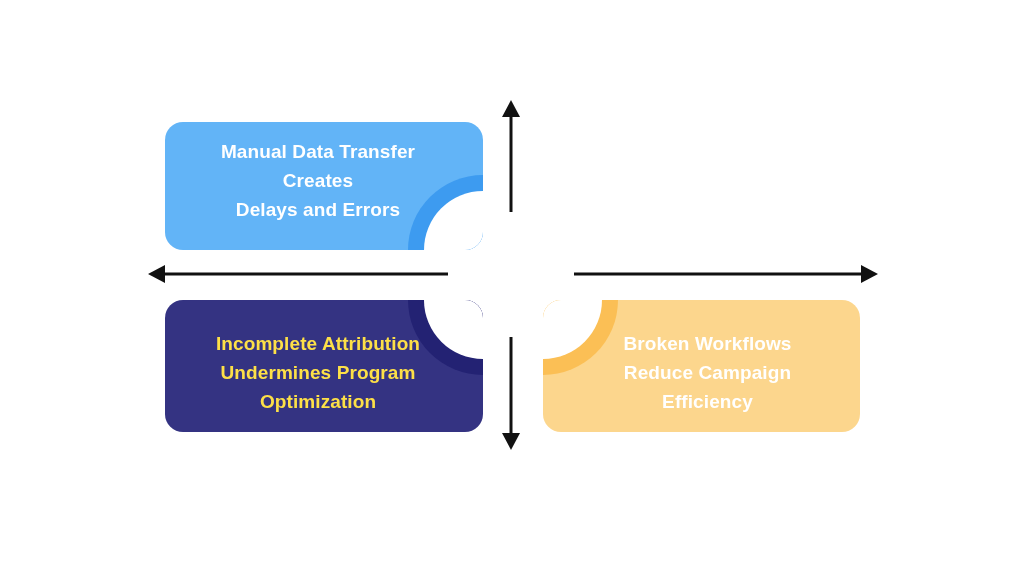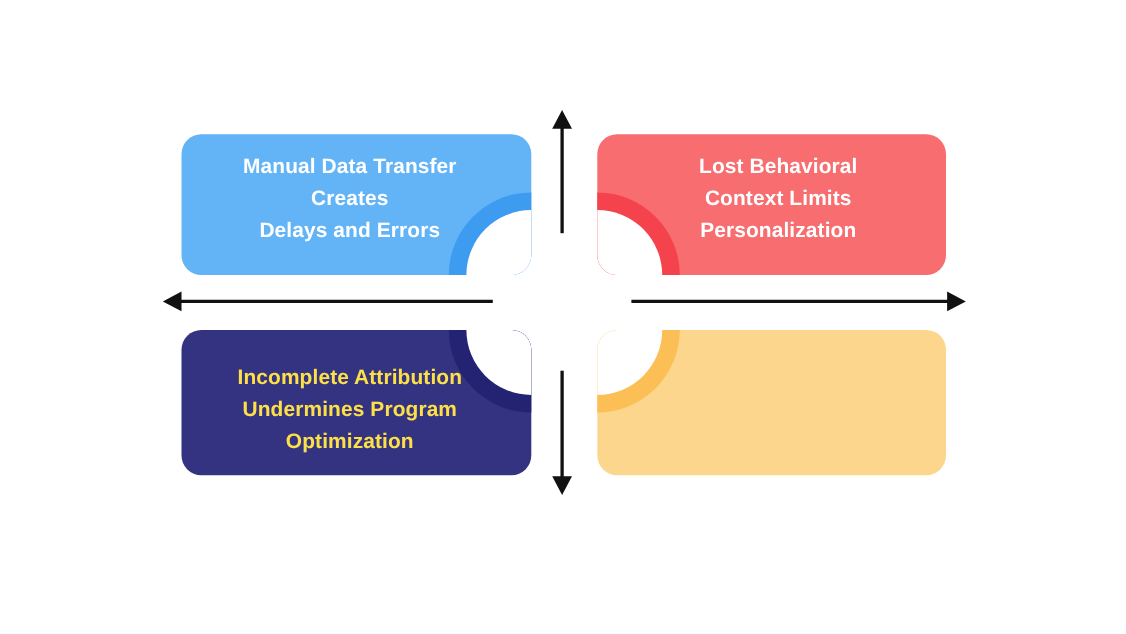--- a/index.html
+++ b/index.html
@@ -100,39 +100,35 @@
 <div id="stage">
 
   <div class="card q-tl" style="left: 165px; top: 122px; width: 318px; height: 128px; background: rgb(98, 180, 247);">
     <span class="ring" style="background: rgb(61, 155, 240);"></span>
     <span class="void"></span>
     <span class="card-label" style="color: rgb(255, 255, 255);">Manual Data Transfer
 Creates
 Delays and Errors</span>
   </div>
 
-  <div class="card q-tr" style="left: 543px; top: 122px; width: 317px; height: 128px; background: rgb(247, 109, 112);">
-    <span class="ring" style="background: rgb(244, 67, 76);"></span>
-    <span class="void"></span>
-    <span class="card-label" style="color: rgb(255, 255, 255);">Lost Behavioral
-Context Limits
-Personalization</span>
-  </div>
 
   <div class="card q-bl" style="left: 165px; top: 300px; width: 318px; height: 132px; background: rgb(52, 51, 130);">
     <span class="ring" style="background: rgb(35, 34, 115);"></span>
     <span class="void"></span>
     <span class="card-label" style="color: #fde047;">Incomplete Attribution
 Undermines Program
 Optimization</span>
   </div>
 
   <div class="card q-br" style="left: 543px; top: 300px; width: 317px; height: 132px; background: rgb(252, 214, 141);">
     <span class="ring" style="background: rgb(251, 191, 85);"></span>
     <span class="void"></span>
+    <span class="card-label" style="color: rgb(255, 255, 255);">Broken Workflows
+Reduce Campaign
+Efficiency</span>
   </div>
 
   <svg id="axes" viewBox="0 0 1024 576">
     <g id="axis-group">
         <line x1="511" y1="115" x2="511" y2="212" stroke="#111111" stroke-width="3"></line>
         <line x1="511" y1="337" x2="511" y2="435" stroke="#111111" stroke-width="3"></line>
         <polygon points="511,100 502,117 520,117" fill="#111111"></polygon>
         <polygon points="511,450 502,433 520,433" fill="#111111"></polygon>
         <line x1="163" y1="274" x2="448" y2="274" stroke="#111111" stroke-width="3"></line>
         <line x1="574" y1="274" x2="863" y2="274" stroke="#111111" stroke-width="3"></line>

